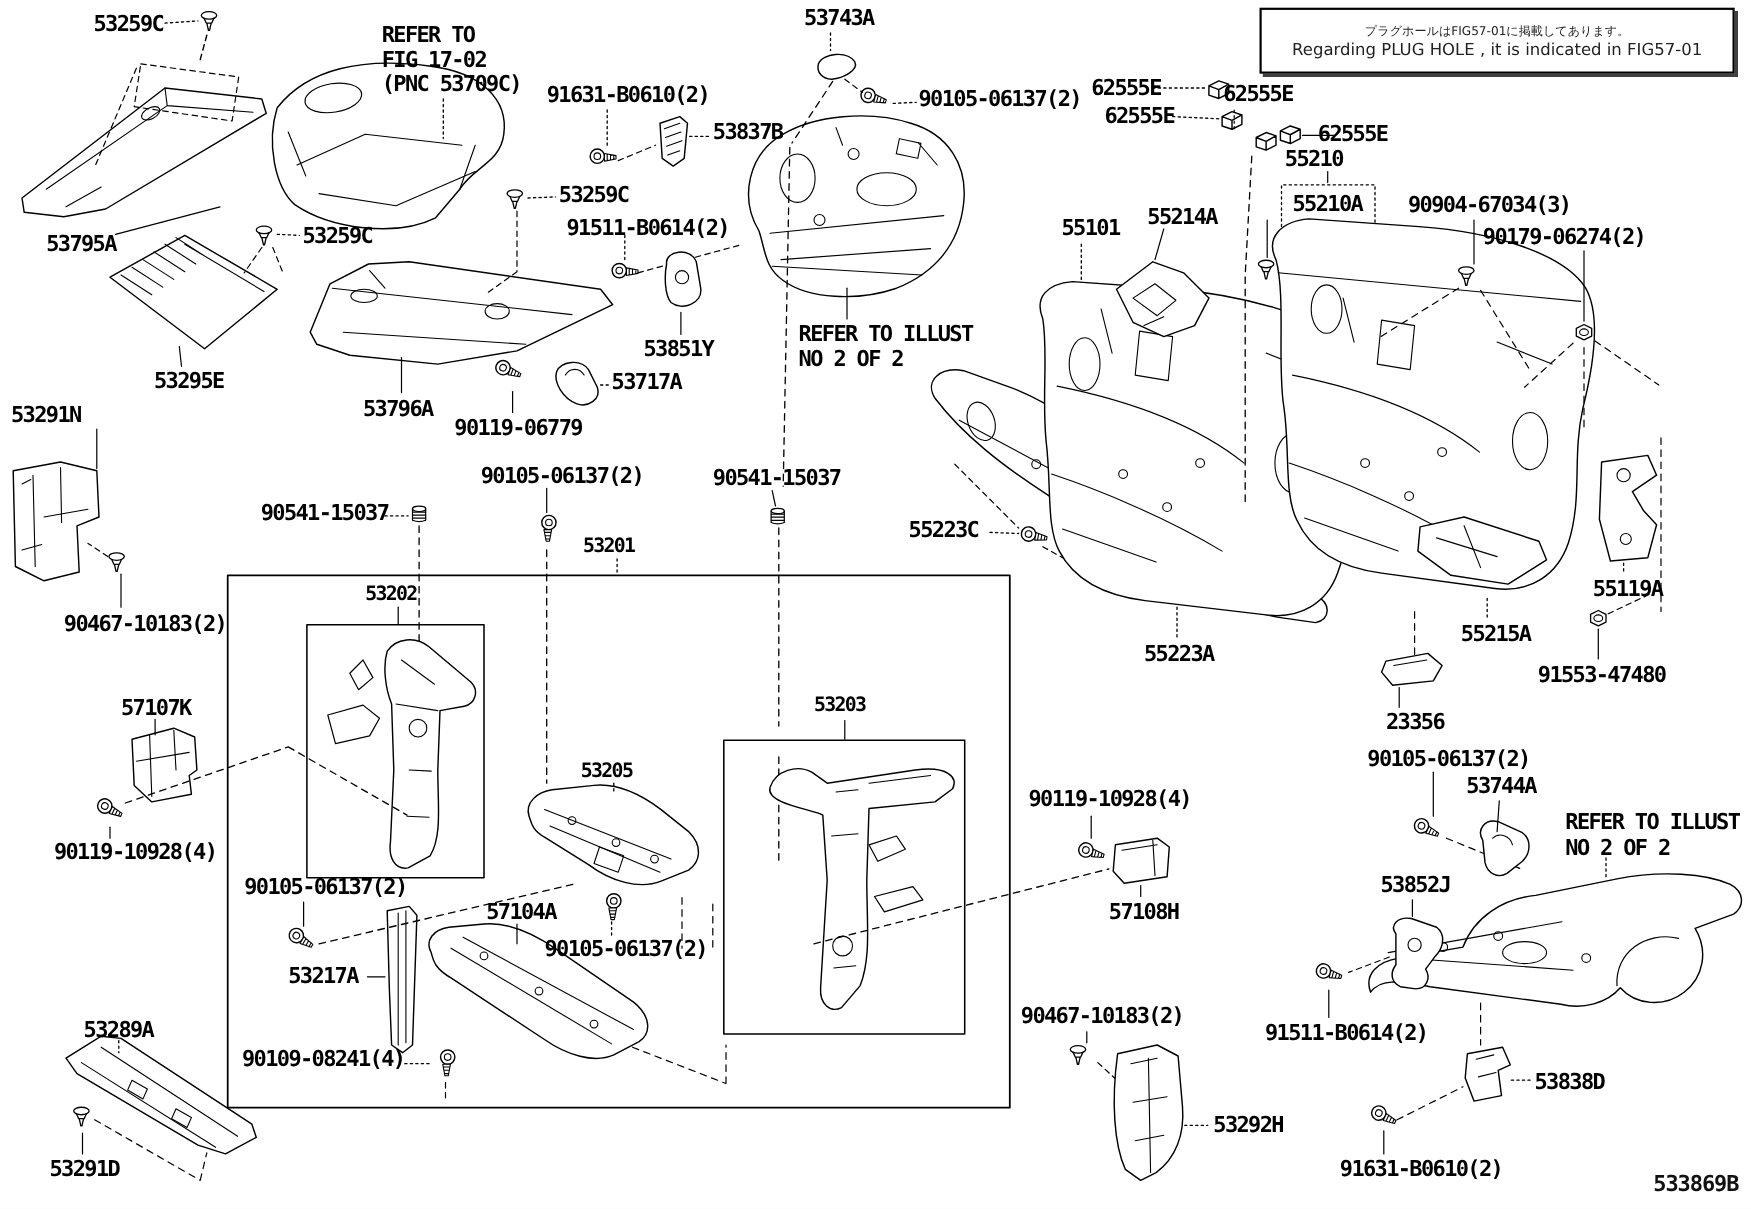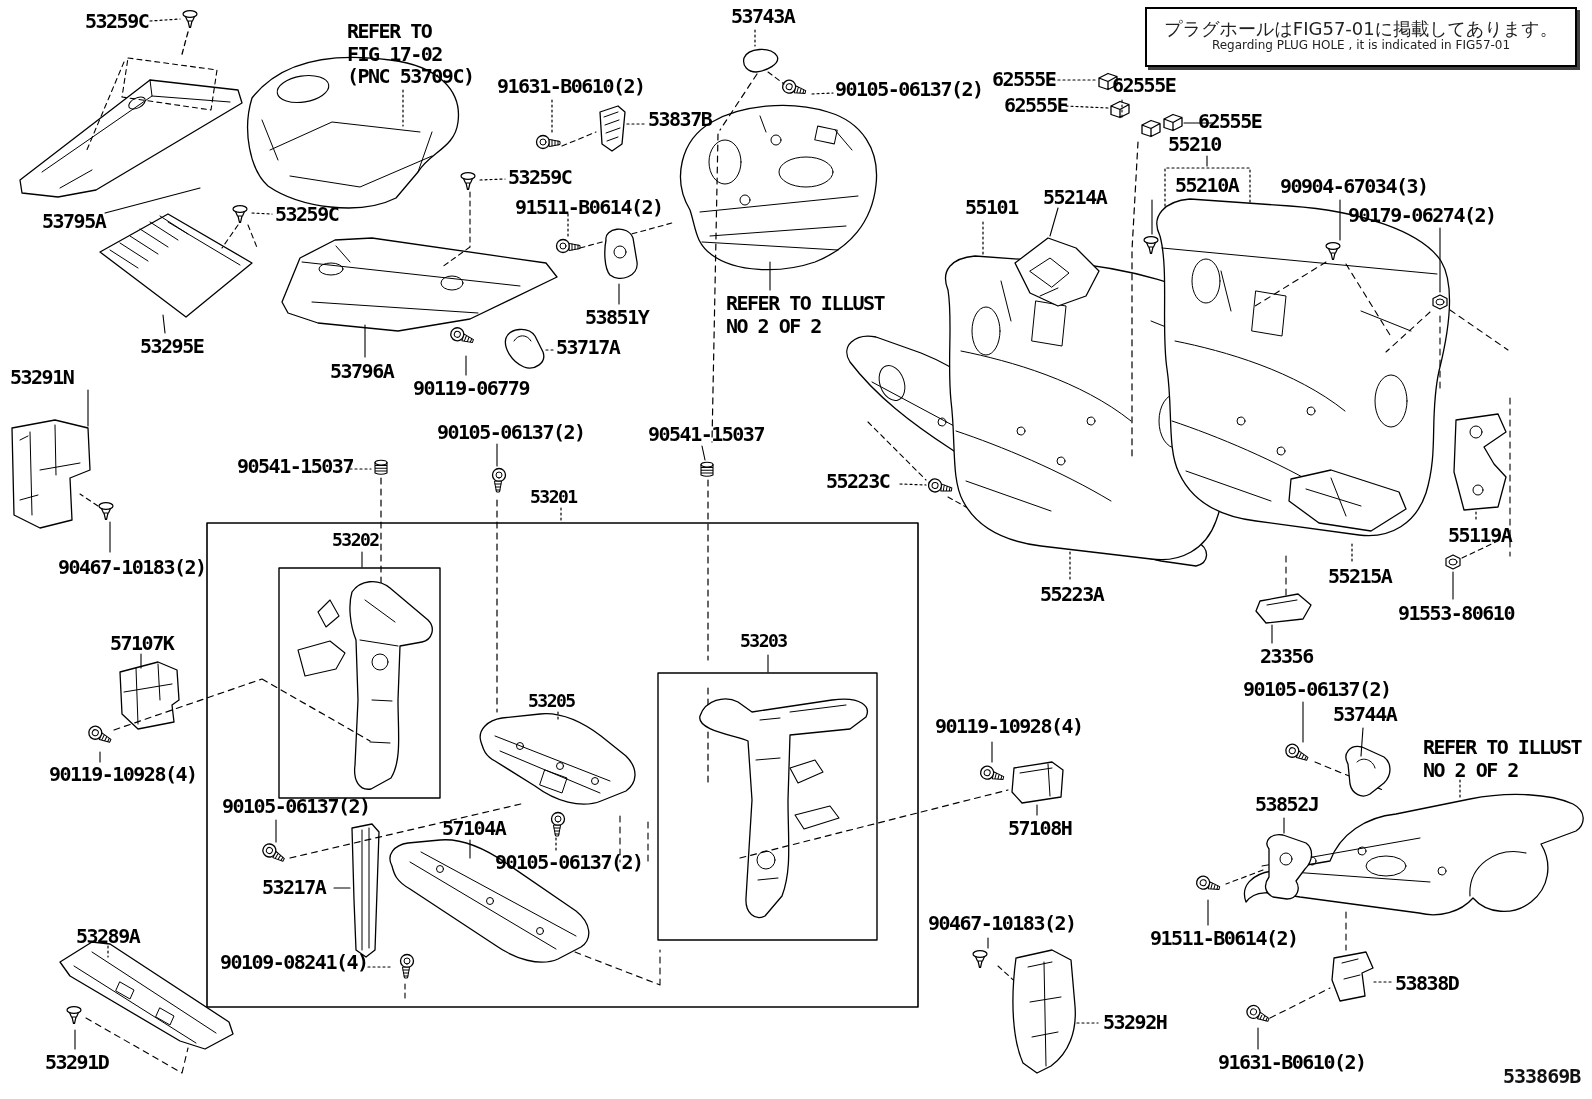--- a/index.html
+++ b/index.html
@@ -12,22 +12,22 @@
     position:absolute;font-weight:bold;font-size:20px;letter-spacing:-1.5px;
     color:#000;white-space:nowrap;line-height:22px;
   }
   .lbl.big{font-size:18px;}
   .notebox{
     position:absolute;left:1145px;top:7px;width:428px;height:56px;
     border:2px solid #000;background:#fff;text-align:center;
     box-shadow:3px 3px 0 0 rgba(0,0,0,.75);
     display:flex;flex-direction:column;justify-content:center;gap:0;
   }
-  .notebox .jp{font-family:"DejaVu Sans","Liberation Sans",sans-serif;font-size:18px;line-height:17px;color:#222;}
-  .notebox .en{font-family:"DejaVu Sans","Liberation Sans",sans-serif;font-size:12px;line-height:17px;color:#222;}
+  .notebox .jp{font-family:"DejaVu Sans","Liberation Sans",sans-serif;font-size:11px;line-height:17px;color:#222;}
+  .notebox .en{font-family:"DejaVu Sans","Liberation Sans",sans-serif;font-size:15px;line-height:17px;color:#222;}
   .notebox .ref{font-weight:bold;font-size:18px;letter-spacing:-1px;line-height:20px;color:#000;}
   .code{position:absolute;left:1503px;top:1064px;font-weight:bold;font-size:20px;letter-spacing:-1px;color:#111;}
 </style>
 </head>
 <body>
 
 <div class="canvas">
 
   <svg class="art" width="1592" height="1099" viewBox="0 0 1592 1099">
     <defs>
@@ -385,21 +385,21 @@
   <div class="lbl" style="left:1175px;top:174px">55210A</div>
   <div class="lbl" style="left:1168px;top:133px">55210</div>
   <div class="lbl" style="left:992px;top:68px">62555E</div>
   <div class="lbl" style="left:1112px;top:74px">62555E</div>
   <div class="lbl" style="left:1004px;top:94px">62555E</div>
   <div class="lbl" style="left:1198px;top:110px">62555E</div>
   <div class="lbl" style="left:1280px;top:175px">90904-67034(3)</div>
   <div class="lbl" style="left:1348px;top:204px">90179-06274(2)</div>
   <div class="lbl" style="left:1448px;top:524px">55119A</div>
   <div class="lbl" style="left:1328px;top:565px">55215A</div>
-  <div class="lbl" style="left:1398px;top:602px">91553-80610</div>
+  <div class="lbl" style="left:1398px;top:602px">91553-47480</div>
   <div class="lbl" style="left:1260px;top:645px">23356</div>
   <div class="lbl" style="left:1243px;top:678px">90105-06137(2)</div>
   <div class="lbl" style="left:1333px;top:703px">53744A</div>
   <div class="lbl" style="left:1423px;top:736px">REFER TO ILLUST</div>
   <div class="lbl" style="left:1423px;top:759px">NO 2 OF 2</div>
   <div class="lbl" style="left:1255px;top:793px">53852J</div>
   <div class="lbl" style="left:1150px;top:927px">91511-B0614(2)</div>
   <div class="lbl" style="left:1395px;top:972px">53838D</div>
   <div class="lbl" style="left:1218px;top:1051px">91631-B0610(2)</div>
   <div class="lbl" style="left:935px;top:715px">90119-10928(4)</div>

